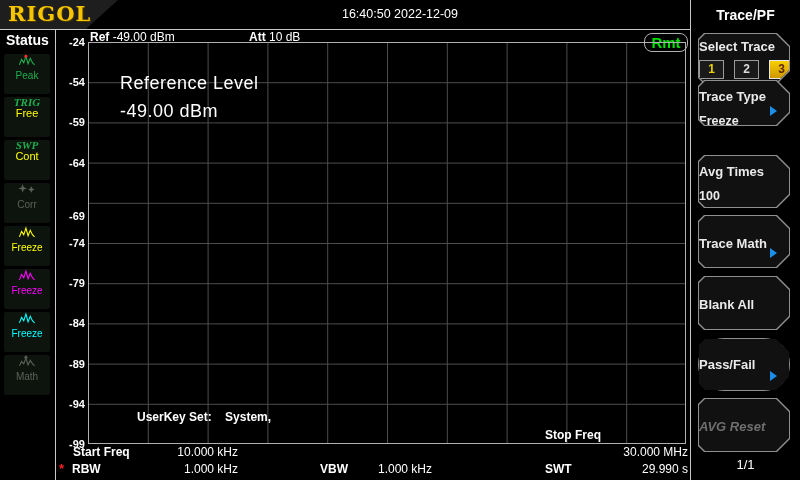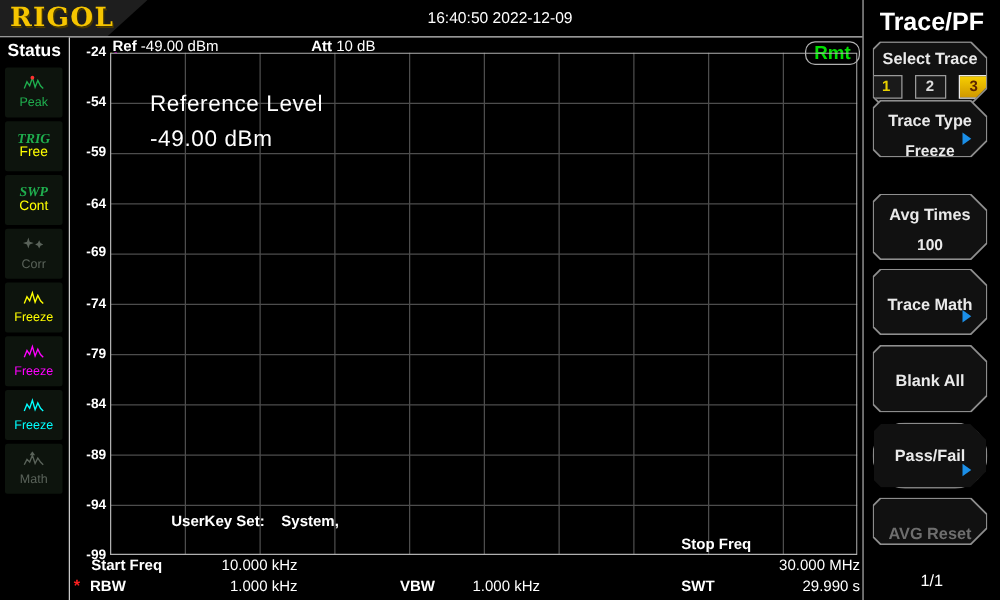--- a/index.html
+++ b/index.html
@@ -13,21 +13,21 @@
         font-size:21px;color:#f6c500;letter-spacing:1px;text-shadow:1px 1px 0 #4a3a00;}
   .clock{position:absolute;left:250px;top:7px;width:300px;text-align:center;font-size:12.5px;color:#fff;}
   .rmt{position:absolute;left:644px;top:5px;width:42px;height:17px;border:1px solid #b0b0b0;
        border-radius:8px;color:#00e000;font-weight:700;font-size:15px;text-align:center;line-height:17px;margin-top:28px;}
   .hline-top{position:absolute;left:0;top:29px;width:690px;height:1px;background:#c8c8c8;}
   
   .sidebar{position:absolute;left:0;top:30px;width:55px;height:450px;background:#000;}
   .vline-sidebar{position:absolute;left:55px;top:30px;width:1px;height:450px;background:#c8c8c8;}
   .sb-title{font-weight:700;font-size:14px;color:#fff;padding:2px 0 3px 6px;}
   .tile{width:46px;height:40px;margin:3px auto 0 4px;background:#0d140d;border-radius:2px;
-        display:flex;flex-direction:column;align-items:center;justify-content:center;
+        display:flex;flex-direction:column;align-items:center;
         font-size:10px;line-height:11px;}
   .tile .lbl{margin-top:1px;}
   .c-green{color:#1fae4e;} .c-yellow{color:#ffff00;} .c-magenta{color:#ff00ff;}
   .c-cyan{color:#00ffff;} .c-dim{color:#5a635a;}
   .sysname{font-family:"Liberation Serif",serif;font-style:italic;font-weight:700;font-size:11px;color:#1fae4e;}
   .sysval{font-size:11px;color:#ffff00;}
   
   .ref-row{position:absolute;left:0;top:30px;font-size:12px;}
   .ref-row b{font-weight:700;}
   .plot-wrap{position:absolute;left:88px;top:42px;width:598px;height:402px;}
@@ -37,26 +37,26 @@
   .ylab{position:absolute;width:36px;text-align:right;font-size:11px;font-weight:700;color:#fff;}
   
   .bb{position:absolute;font-size:12px;color:#fff;}
   .bb.bold{font-weight:700;}
   .bb.right{text-align:right;}
   .uncal{color:#ff2020;font-weight:700;font-size:13px;}
   
   .menu{position:absolute;left:691px;top:0;width:109px;height:480px;background:#000;}
   .vline-menu{position:absolute;left:690px;top:0;width:1px;height:480px;background:#c8c8c8;}
   .menu-title{position:absolute;left:0;top:7px;width:109px;text-align:center;
-              font-size:20px;font-weight:700;color:#fff;}
+              font-size:14px;font-weight:700;color:#fff;}
   .mbtn{position:absolute;left:7px;width:92px;background:#8f8f8f;
         clip-path:polygon(0 6px,6px 0,calc(100% - 13px) 0,100% 13px,100% calc(100% - 13px),calc(100% - 13px) 100%,6px 100%,0 calc(100% - 6px));}
   .mbtn-in{position:absolute;inset:1px;background:#111;
         clip-path:polygon(0 6px,6px 0,calc(100% - 13px) 0,100% 13px,100% calc(100% - 13px),calc(100% - 13px) 100%,6px 100%,0 calc(100% - 6px));
-        display:flex;flex-direction:column;align-items:center;}
+        display:flex;flex-direction:column;align-items:flex-start;}
   .mlab{font-size:13px;font-weight:700;color:#eaeaea;margin-top:8px;}
   .mval{font-size:12.5px;font-weight:700;color:#eaeaea;margin-top:10px;}
   .mlab.center{margin-top:20px;}
   .mlab.dim{color:#6e6e6e;margin-top:20px;}
   .arrow{position:absolute;right:12px;bottom:9px;width:0;height:0;
          border-left:7px solid #1b8fe8;border-top:5px solid transparent;border-bottom:5px solid transparent;}
   .tsel{display:flex;gap:10px;margin-top:6px;}
   .tbtn{width:23px;height:17px;border:1px solid #9a9a9a;background:#1a1a1a;
         font-size:12px;font-weight:700;text-align:center;line-height:17px;}
   .tbtn.t1{color:#e8d000;} .tbtn.t2{color:#dcdcdc;}
@@ -185,21 +185,21 @@
         <polyline points="0,-6.0 1,-315.4 2,-316.0 3,-233.1 4,-306.8 5,-352.8 6,-296.1 7,-322.5 8,-293.6 9,-256.0 10,-272.8 11,-300.3 12,-221.7 13,-235.3 14,-276.3 15,-258.5 16,-235.9 17,-257.5 18,-240.3 19,-263.7 20,-209.8 21,-268.6 22,-338.1 23,-256.1 24,-313.5 25,-217.7 26,-323.0 27,-293.7 28,-270.8 29,-221.5 30,-343.4 31,-216.6 32,-252.8 33,-269.2 34,-246.8 35,-274.4 36,-293.9 37,-208.1 38,-251.6 39,-308.9 40,-214.2 41,-205.2 42,-283.4 43,-287.4 44,-285.1 45,-267.1 46,-255.2 47,-247.7 48,-231.5 49,-285.4 50,-250.7 51,-232.9 52,-235.0 53,-212.6 54,-210.8 55,-298.5 56,-281.0 57,-249.8 58,-259.5 59,-271.9 60,-266.0 61,-342.0 62,-198.0 63,-204.5 64,-236.9 65,-269.5 66,-223.8 67,-287.8 68,-220.2 69,-208.1 70,-213.1 71,-257.2 72,-233.3 73,-244.2 74,-215.4 75,-269.7 76,-255.7 77,-199.6 78,-210.8 79,-193.5 80,-267.1 81,-268.4 82,-263.4 83,-225.9 84,-225.3 85,-264.3 86,-244.7 87,-194.3 88,-223.4 89,-225.4 90,-261.1 91,-203.5 92,-212.6 93,-250.3 94,-254.6 95,-292.0 96,-213.4 97,-312.3 98,-212.5 99,-189.0 100,-230.9 101,-257.2 102,-207.7 103,-274.2 104,-292.1 105,-244.9 106,-229.4 107,-270.3 108,-254.2 109,-209.6 110,-219.8 111,-204.0 112,-299.0 113,-224.4 114,-221.7 115,-192.7 116,-262.5 117,-242.0 118,-171.7 119,-179.1 120,-196.9 121,-218.9 122,-210.4 123,-201.6 124,-205.6 125,-205.3 126,-207.2 127,-214.1 128,-211.6 129,-198.6 130,-192.0 131,-194.3 132,-203.7 133,-206.3 134,-193.5 135,-197.6 136,-201.0 137,-195.1 138,-187.1 139,-198.3 140,-200.8 141,-191.4 142,-192.4 143,-186.8 144,-182.8 145,-197.7 146,-177.4 147,-180.5 148,-189.7 149,-181.9 150,-175.4 151,-187.7 152,-188.7 153,-186.0 154,-171.3 155,-191.0 156,-196.0 157,-171.0 158,-170.5 159,-201.9 160,-173.9 161,-175.7 162,-176.4 163,-177.9 164,-188.4 165,-169.3 166,-184.2 167,-165.4 168,-186.7 169,-178.8 170,-177.9 171,-175.9 172,-183.8 173,-171.0 174,-191.6 175,-178.4 176,-178.4 177,-187.5 178,-184.8 179,-186.9 180,-171.4 181,-171.2 182,-164.9 183,-161.2 184,-172.8 185,-163.6 186,-180.1 187,-163.4 188,-169.8 189,-172.6 190,-176.3 191,-165.5 192,-170.0 193,-176.1 194,-181.2 195,-165.6 196,-177.9 197,-165.8 198,-155.4 199,-172.6 200,-159.5 201,-159.5 202,-179.0 203,-167.8 204,-164.2 205,-166.2 206,-173.5 207,-154.7 208,-157.0 209,-170.8 210,-171.6 211,-156.6 212,-154.7 213,-159.5 214,-168.2 215,-162.5 216,-155.1 217,-160.9 218,-160.7 219,-164.0 220,-157.1 221,-150.2 222,-152.8 223,-151.8 224,-164.3 225,-162.2 226,-158.2 227,-155.1 228,-140.5 229,-168.3 230,-141.8 231,-160.6 232,-138.5 233,-141.6 234,-156.5 235,-150.7 236,-164.0 237,-137.6 238,-135.3 239,-157.8 240,-150.7 241,-144.2 242,-148.9 243,-146.5 244,-155.6 245,-136.9 246,-135.9 247,-136.6 248,-133.3 249,-140.4 250,-138.9 251,-138.5 252,-135.2 253,-145.0 254,-125.8 255,-132.1 256,-145.6 257,-149.9 258,-146.5 259,-157.5 260,-128.2 261,-131.2 262,-137.4 263,-146.2 264,-128.6 265,-127.9 266,-139.3 267,-138.4 268,-135.3 269,-136.3 270,-132.2 271,-120.1 272,-136.5 273,-118.6 274,-120.7 275,-120.8 276,-124.2 277,-115.8 278,-118.4 279,-133.0 280,-124.7 281,-121.3 282,-142.4 283,-128.0 284,-125.5 285,-120.9 286,-132.2 287,-112.2 288,-130.6 289,-126.3 290,-115.7 291,-124.8 292,-130.9 293,-132.6 294,-116.8 295,-113.8 296,-131.5 297,-120.9 298,-107.0 299,-119.7 300,-111.3 301,-115.9 302,-137.3 303,-115.3 304,-102.0 305,-119.2 306,-105.5 307,-106.0 308,-111.8 309,-125.5 310,-115.5 311,-107.3 312,-123.3 313,-100.3 314,-115.8 315,-111.2 316,-119.4 317,-118.8 318,-111.1 319,-107.4 320,-106.1 321,-103.2 322,-95.9 323,-102.5 324,-100.2 325,-98.4 326,-91.6 327,-101.8 328,-109.8 329,-110.9 330,-103.0 331,-93.0 332,-89.1 333,-109.5 334,-88.5 335,-106.7 336,-99.5 337,-105.6 338,-98.9 339,-89.9 340,-94.2 341,-121.1 342,-103.7 343,-95.8 344,-100.5 345,-122.8 346,-80.0 347,-80.0 348,-99.0 349,-79.6 350,-102.1 351,-94.6 352,-84.7 353,-82.4 354,-76.2 355,-87.1 356,-101.5 357,-83.1 358,-97.1 359,-77.4 360,-82.5 361,-79.9 362,-77.4 363,-87.9 364,-88.0 365,-94.7 366,-75.6 367,-72.7 368,-71.2 369,-83.3 370,-74.2 371,-93.9 372,-87.2 373,-77.4 374,-68.7 375,-84.5 376,-76.4 377,-69.7 378,-92.5 379,-75.8 380,-74.8 381,-65.0 382,-62.9 383,-76.1 384,-67.3 385,-81.8 386,-82.2 387,-83.8 388,-99.3 389,-71.9 390,-69.0 391,-78.5 392,-64.9 393,-60.5 394,-69.3 395,-68.4 396,-67.1 397,-78.0 398,-71.7 399,-57.7 400,-60.4 401,-68.6 402,-81.1 403,-56.7 404,-61.8 405,-53.3 406,-74.6 407,-72.8 408,-52.0 409,-75.9 410,-62.6 411,-72.0 412,-64.6 413,-66.0 414,-65.1 415,-51.5 416,-71.9 417,-67.5 418,-55.3 419,-65.2 420,-63.3 421,-69.6 422,-70.5 423,-68.6 424,-55.7 425,-56.6 426,-52.9 427,-48.4 428,-45.4 429,-54.4 430,-44.9 431,-66.1 432,-64.5 433,-43.8 434,-57.7 435,-48.5 436,-68.8 437,-42.8 438,-67.8 439,-53.9 440,-42.0 441,-49.8 442,-62.5 443,-58.4 444,-44.6 445,-66.9 446,-64.2 447,-48.3 448,-40.6 449,-50.0 450,-58.7 451,-61.7 452,-49.3 453,-42.1 454,-48.9 455,-62.5 456,-49.4 457,-54.7 458,-64.2 459,-40.1 460,-45.5 461,-51.6 462,-39.8 463,-60.9 464,-41.2 465,-57.1 466,-38.8 467,-49.7 468,-40.8 469,-59.9 470,-35.4 471,-43.3 472,-54.9 473,-42.9 474,-58.6 475,-44.9 476,-34.4 477,-55.7 478,-52.2 479,-60.4 480,-35.8 481,-59.7 482,-49.5 483,-38.8 484,-33.0 485,-38.0 486,-43.9 487,-54.0 488,-54.2 489,-40.1 490,-52.5 491,-48.7 492,-46.2 493,-52.3 494,-31.5 495,-48.2 496,-34.6 497,-38.2 498,-41.6 499,-37.5 500,-38.5 501,-47.3 502,-46.1 503,-32.8 504,-43.1 505,-55.3 506,-63.2 507,-41.2 508,-52.9 509,-55.6 510,-40.4 511,-29.8 512,-35.8 513,-49.0 514,-40.3 515,-43.3 516,-48.0 517,-38.2 518,-41.7 519,-37.9 520,-42.1 521,-54.4 522,-32.7 523,-35.1 524,-37.5 525,-52.4 526,-46.3 527,-40.5 528,-47.6 529,-28.4 530,-42.4 531,-35.4 532,-33.0 533,-46.8 534,-30.4 535,-29.5 536,-42.2 537,-53.3 538,-39.5 539,-32.1 540,-29.5 541,-36.6 542,-29.4 543,-50.6 544,-39.8 545,-40.7 546,-28.3 547,-47.1 548,-47.3 549,-34.3 550,-44.5 551,-53.3 552,-52.6 553,-39.7 554,-41.8 555,-32.7 556,-36.5 557,-34.5 558,-50.7 559,-30.2 560,-53.0 561,-36.3 562,-47.0 563,-52.2 564,-37.4 565,-41.1 566,-36.5 567,-53.4 568,-41.5 569,-43.0 570,-38.7 571,-35.3 572,-33.6 573,-44.6 574,-40.8 575,-43.6 576,-50.0 577,-42.7 578,-45.3 579,-56.9 580,-34.4 581,-30.6 582,-50.5 583,-43.9 584,-32.0 585,-44.2 586,-46.0 587,-49.5 588,-44.6 589,-34.1 590,-34.9 591,-33.4 592,-38.1 593,-35.6 594,-50.2 595,-34.9 596,-44.7 597,-43.4" fill="none" stroke="#00ffff" stroke-width="1"></polyline>
         <line x1="591.015" y1="-27.119999999999997" x2="597.015" y2="-21.119999999999997" stroke="#ff3030" stroke-width="1"></line>
         <line x1="591.015" y1="-21.119999999999997" x2="597.015" y2="-27.119999999999997" stroke="#ff3030" stroke-width="1"></line>
       </svg>
   </div>
   <div id="ylabels">
       <div class="ylab" style="left: 49px; top: 36px;">-24</div>
       <div class="ylab" style="left: 49px; top: 76.2px;">-54</div>
       <div class="ylab" style="left: 49px; top: 116.4px;">-59</div>
       <div class="ylab" style="left: 49px; top: 156.6px;">-64</div>
-      <div class="ylab" style="left: 49px; top: 196px;">-69</div>
+      <div class="ylab" style="left: 49px; top: 210px;">-69</div>
       <div class="ylab" style="left: 49px; top: 237px;">-74</div>
       <div class="ylab" style="left: 49px; top: 277.2px;">-79</div>
       <div class="ylab" style="left: 49px; top: 317.4px;">-84</div>
       <div class="ylab" style="left: 49px; top: 357.6px;">-89</div>
       <div class="ylab" style="left: 49px; top: 397.8px;">-94</div>
       <div class="ylab" style="left: 49px; top: 438px;">-99</div>
     </div>
   <div class="overlay1">Reference Level</div>
   <div class="overlay2">-49.00 dBm</div>
   <div class="userkey">UserKey Set:    System,</div>
@@ -259,21 +259,21 @@
       </div>
     </div>
 
     <div class="mbtn" style="top:338px;height:53px;border-radius:26px;">
       <div class="mbtn-in">
         <div class="mlab" style="margin-top:18px;">Pass/Fail</div>
         <div class="arrow"></div>
       </div>
     </div>
 
-    <div class="mbtn" style="top:398px;height:38px;">
+    <div class="mbtn" style="top:398px;height:54px;font-style:italic;">
       <div class="mbtn-in">
         <div class="mlab dim">AVG Reset</div>
       </div>
     </div>
 
     <div class="mpage">1/1</div>
   </div>
 </div>
 
 </body></html>

